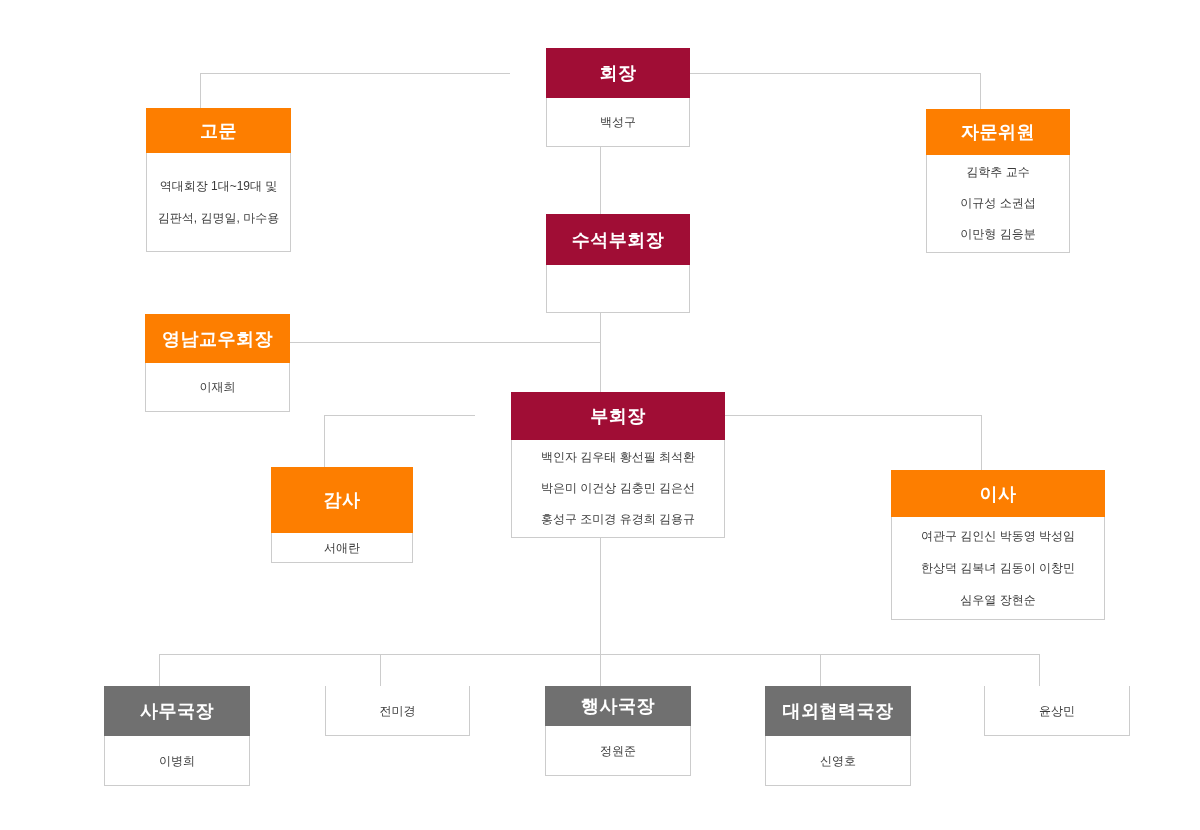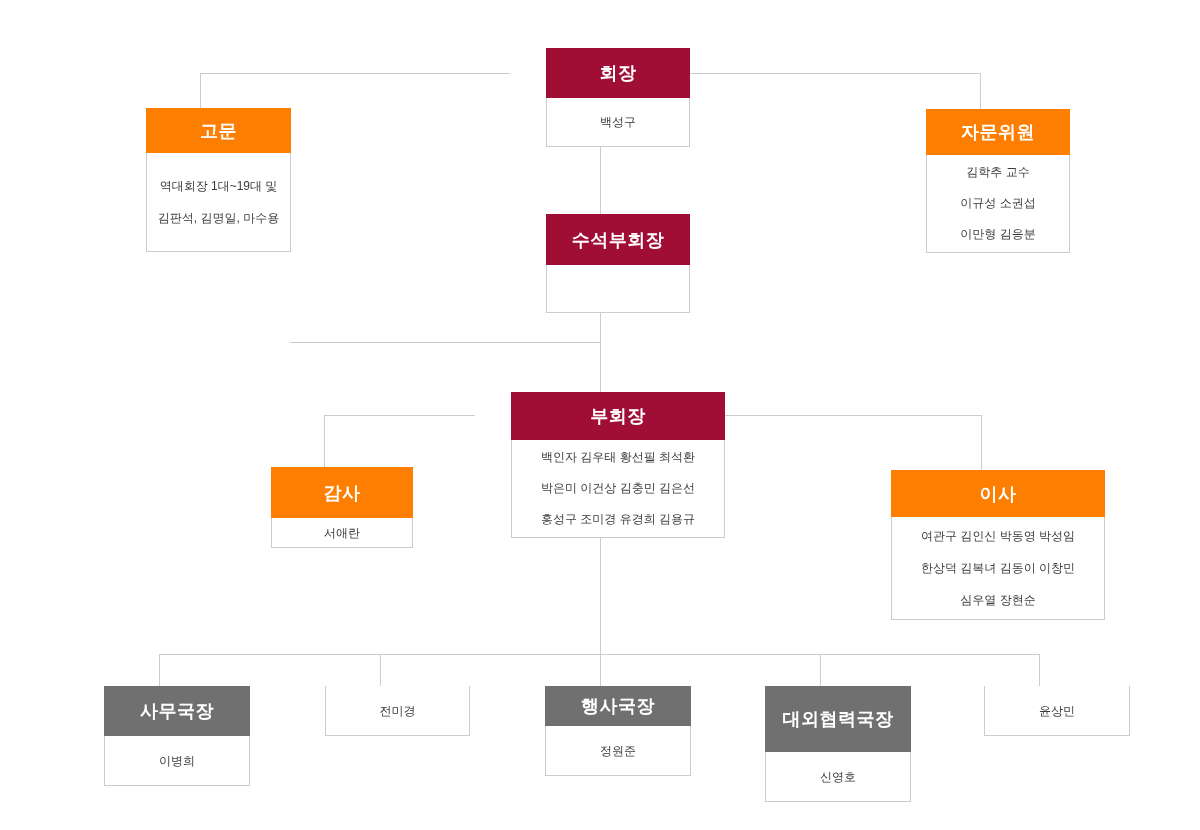--- a/index.html
+++ b/index.html
@@ -83,32 +83,38 @@
       <div class="bline" style="line-height:31px">이규성 소권섭</div>
       <div class="bline" style="line-height:31px">이만형 김응분</div>
     </div>
   </div>
 
   <div class="node maroon" style="left:510px;top:214px;width:180px">
     <div class="hdr" style="height:51px">수석부회장</div>
     <div class="bdy" style="height:48px"></div>
   </div>
 
+  <div class="node orange" style="left:109px;top:314px;width:181px">
+    <div class="hdr" style="height:49px">영남교우회장</div>
+    <div class="bdy" style="height:49px">
+      <div class="bline">이재희</div>
+    </div>
+  </div>
 
   <div class="node maroon" style="left:475px;top:392px;width:250px">
     <div class="hdr" style="height:48px">부회장</div>
     <div class="bdy" style="height:98px">
       <div class="bline" style="line-height:31px">백인자 김우태 황선필 최석환</div>
       <div class="bline" style="line-height:31px">박은미 이건상 김충민 김은선</div>
       <div class="bline" style="line-height:31px">홍성구 조미경 유경희 김용규</div>
     </div>
   </div>
 
   <div class="node orange" style="left:235px;top:467px;width:178px">
-    <div class="hdr" style="height:51px">감사</div>
+    <div class="hdr" style="height:66px">감사</div>
     <div class="bdy" style="height:30px">
       <div class="bline">서애란</div>
     </div>
   </div>
 
   <div class="node orange" style="left:855px;top:470px;width:250px">
     <div class="hdr" style="height:47px">이사</div>
     <div class="bdy" style="height:103px">
       <div class="bline" style="line-height:32px">여관구 김인신 박동영 박성임</div>
       <div class="bline" style="line-height:32px">한상덕 김복녀 김동이 이창민</div>
@@ -130,21 +136,21 @@
   </div>
 
   <div class="node gray" style="left:509px;top:686px;width:182px">
     <div class="hdr" style="height:40px">행사국장</div>
     <div class="bdy" style="height:50px">
       <div class="bline">정원준</div>
     </div>
   </div>
 
   <div class="node gray" style="left:729px;top:686px;width:182px">
-    <div class="hdr" style="height:66px">대외협력국장</div>
+    <div class="hdr" style="height:50px">대외협력국장</div>
     <div class="bdy" style="height:50px">
       <div class="bline">신영호</div>
     </div>
   </div>
 
   <div class="node gray" style="left:948px;top:686px;width:182px">
     <div class="bdy" style="height:50px">
       <div class="bline">윤상민</div>
     </div>
   </div>

